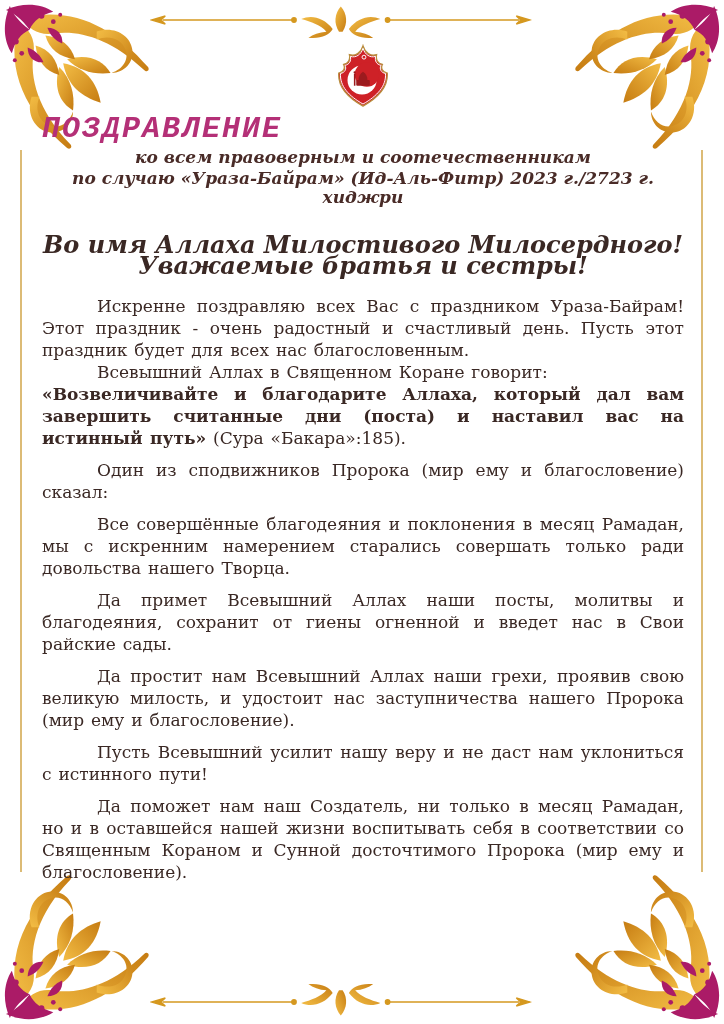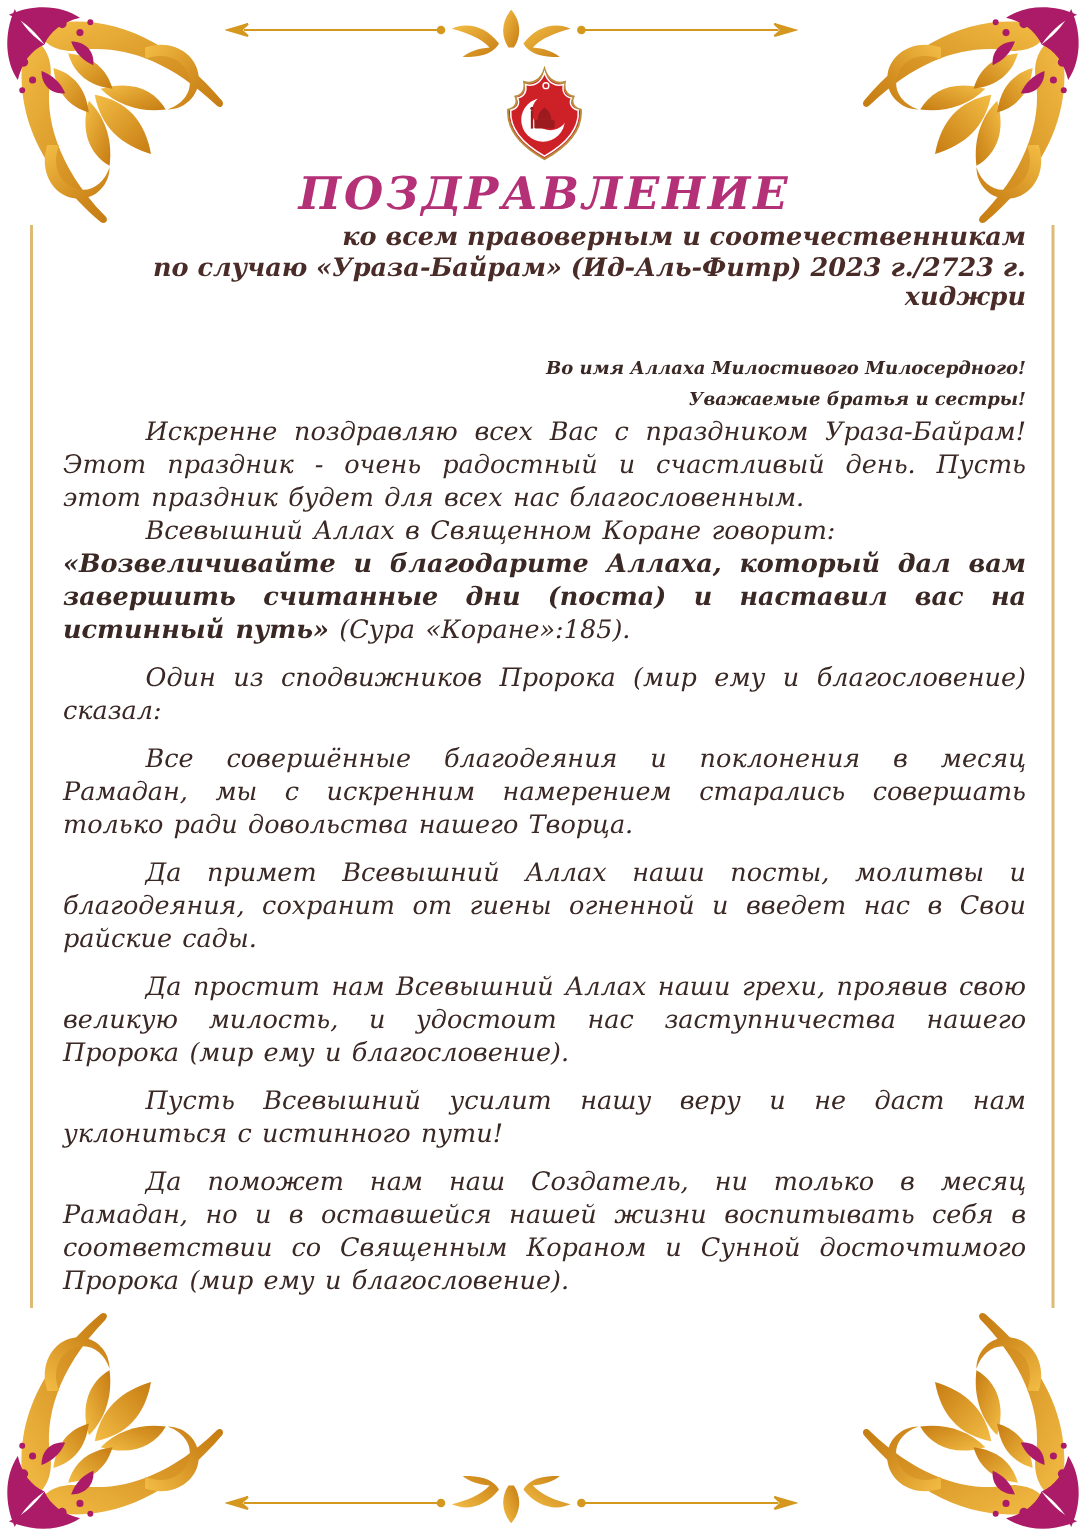--- a/index.html
+++ b/index.html
@@ -17,34 +17,35 @@
   .side-line{position:absolute;top:150px;bottom:152px;width:2px;background:var(--gold-line,#dcbb76);}
   .side-line.left{left:20px;}
   .side-line.right{right:21px;}
   .divider{position:absolute;left:150px;right:150px;height:36px;}
   .divider.top{top:2px;}
   .divider.bottom{bottom:4px;transform:scaleY(-1);}
   
   .content{position:absolute;left:42px;right:40px;top:38px;color:var(--text-dark,#3a2824);}
   .emblem{display:block;width:62px;height:66px;margin:6px auto 0;}
   .title{
-    margin:2px 0 0;text-align:center;
+    margin:2px 0 0;text-align:left;
     font-size:30px;font-weight:bold;font-style:italic;letter-spacing:2px;
     color:var(--title-magenta,#b43077);
+    font-family:Liberation Mono, monospace;
   }
   .subtitle{
-    margin:2px 0 0;text-align:right;
+    margin:2px 0 0;text-align:center;
     font-size:17px;line-height:19px;font-weight:bold;font-style:italic;
     color:var(--subtitle-maroon,#492b27);
   }
   .salutation{
-    margin:27px 0 0;text-align:right;
-    font-size:12px;line-height:21px;font-weight:bold;font-style:italic;
-  }
-  .bodytext{font-size:17px;line-height:22px;font-style:italic;}
+    margin:27px 0 0;text-align:center;
+    font-size:24px;line-height:21px;font-weight:bold;font-style:italic;
+  }
+  .bodytext{margin-top:19px;font-size:17px;line-height:22px;}
   .bodytext p{margin:0;text-align:justify;word-spacing:1.5px;}
   .bodytext p.ind{text-indent:55px;}
   .bodytext p.gap{margin-top:10px;}
   .bodytext b{font-weight:bold;}
 </style>
 </head>
 <body>
 
 <div class="page">
 
@@ -211,21 +212,21 @@
     <div class="subtitle">по случаю «Ураза-Байрам» (Ид-Аль-Фитр) 2023 г./2723 г. хиджри</div>
 
     <div class="salutation">
       <div>Во имя Аллаха Милостивого Милосердного!</div>
       <div>Уважаемые братья и сестры!</div>
     </div>
 
     <div class="bodytext">
       <p class="ind">Искренне поздравляю всех Вас с праздником Ураза-Байрам! Этот праздник - очень радостный и счастливый день. Пусть этот праздник будет для всех нас благословенным.</p>
       <p class="ind">Всевышний Аллах в Священном Коране говорит:</p>
-      <p><b>«Возвеличивайте и благодарите Аллаха, который дал вам завершить считанные дни (поста) и наставил вас на истинный путь»</b><span> (Сура «Коране»:185).</span></p>
+      <p><b>«Возвеличивайте и благодарите Аллаха, который дал вам завершить считанные дни (поста) и наставил вас на истинный путь»</b><span> (Сура «Бакара»:185).</span></p>
       <p class="ind gap">Один из сподвижников Пророка (мир ему и благословение) сказал:</p>
       <p class="ind gap">Все совершённые благодеяния и поклонения в месяц Рамадан, мы с искренним намерением старались совершать только ради довольства нашего Творца.</p>
       <p class="ind gap">Да примет Всевышний Аллах наши посты, молитвы и благодеяния, сохранит от гиены огненной и введет нас в Свои райские сады.</p>
       <p class="ind gap">Да простит нам Всевышний Аллах наши грехи, проявив свою великую милость, и удостоит нас заступничества нашего Пророка (мир ему и благословение).</p>
       <p class="ind gap">Пусть Всевышний усилит нашу веру и не даст нам уклониться с истинного пути!</p>
       <p class="ind gap">Да поможет нам наш Создатель, ни только в месяц Рамадан, но и в оставшейся нашей жизни воспитывать себя в соответствии со Священным Кораном и Сунной досточтимого Пророка (мир ему и благословение).</p>
 
     </div>
 
   </div>

